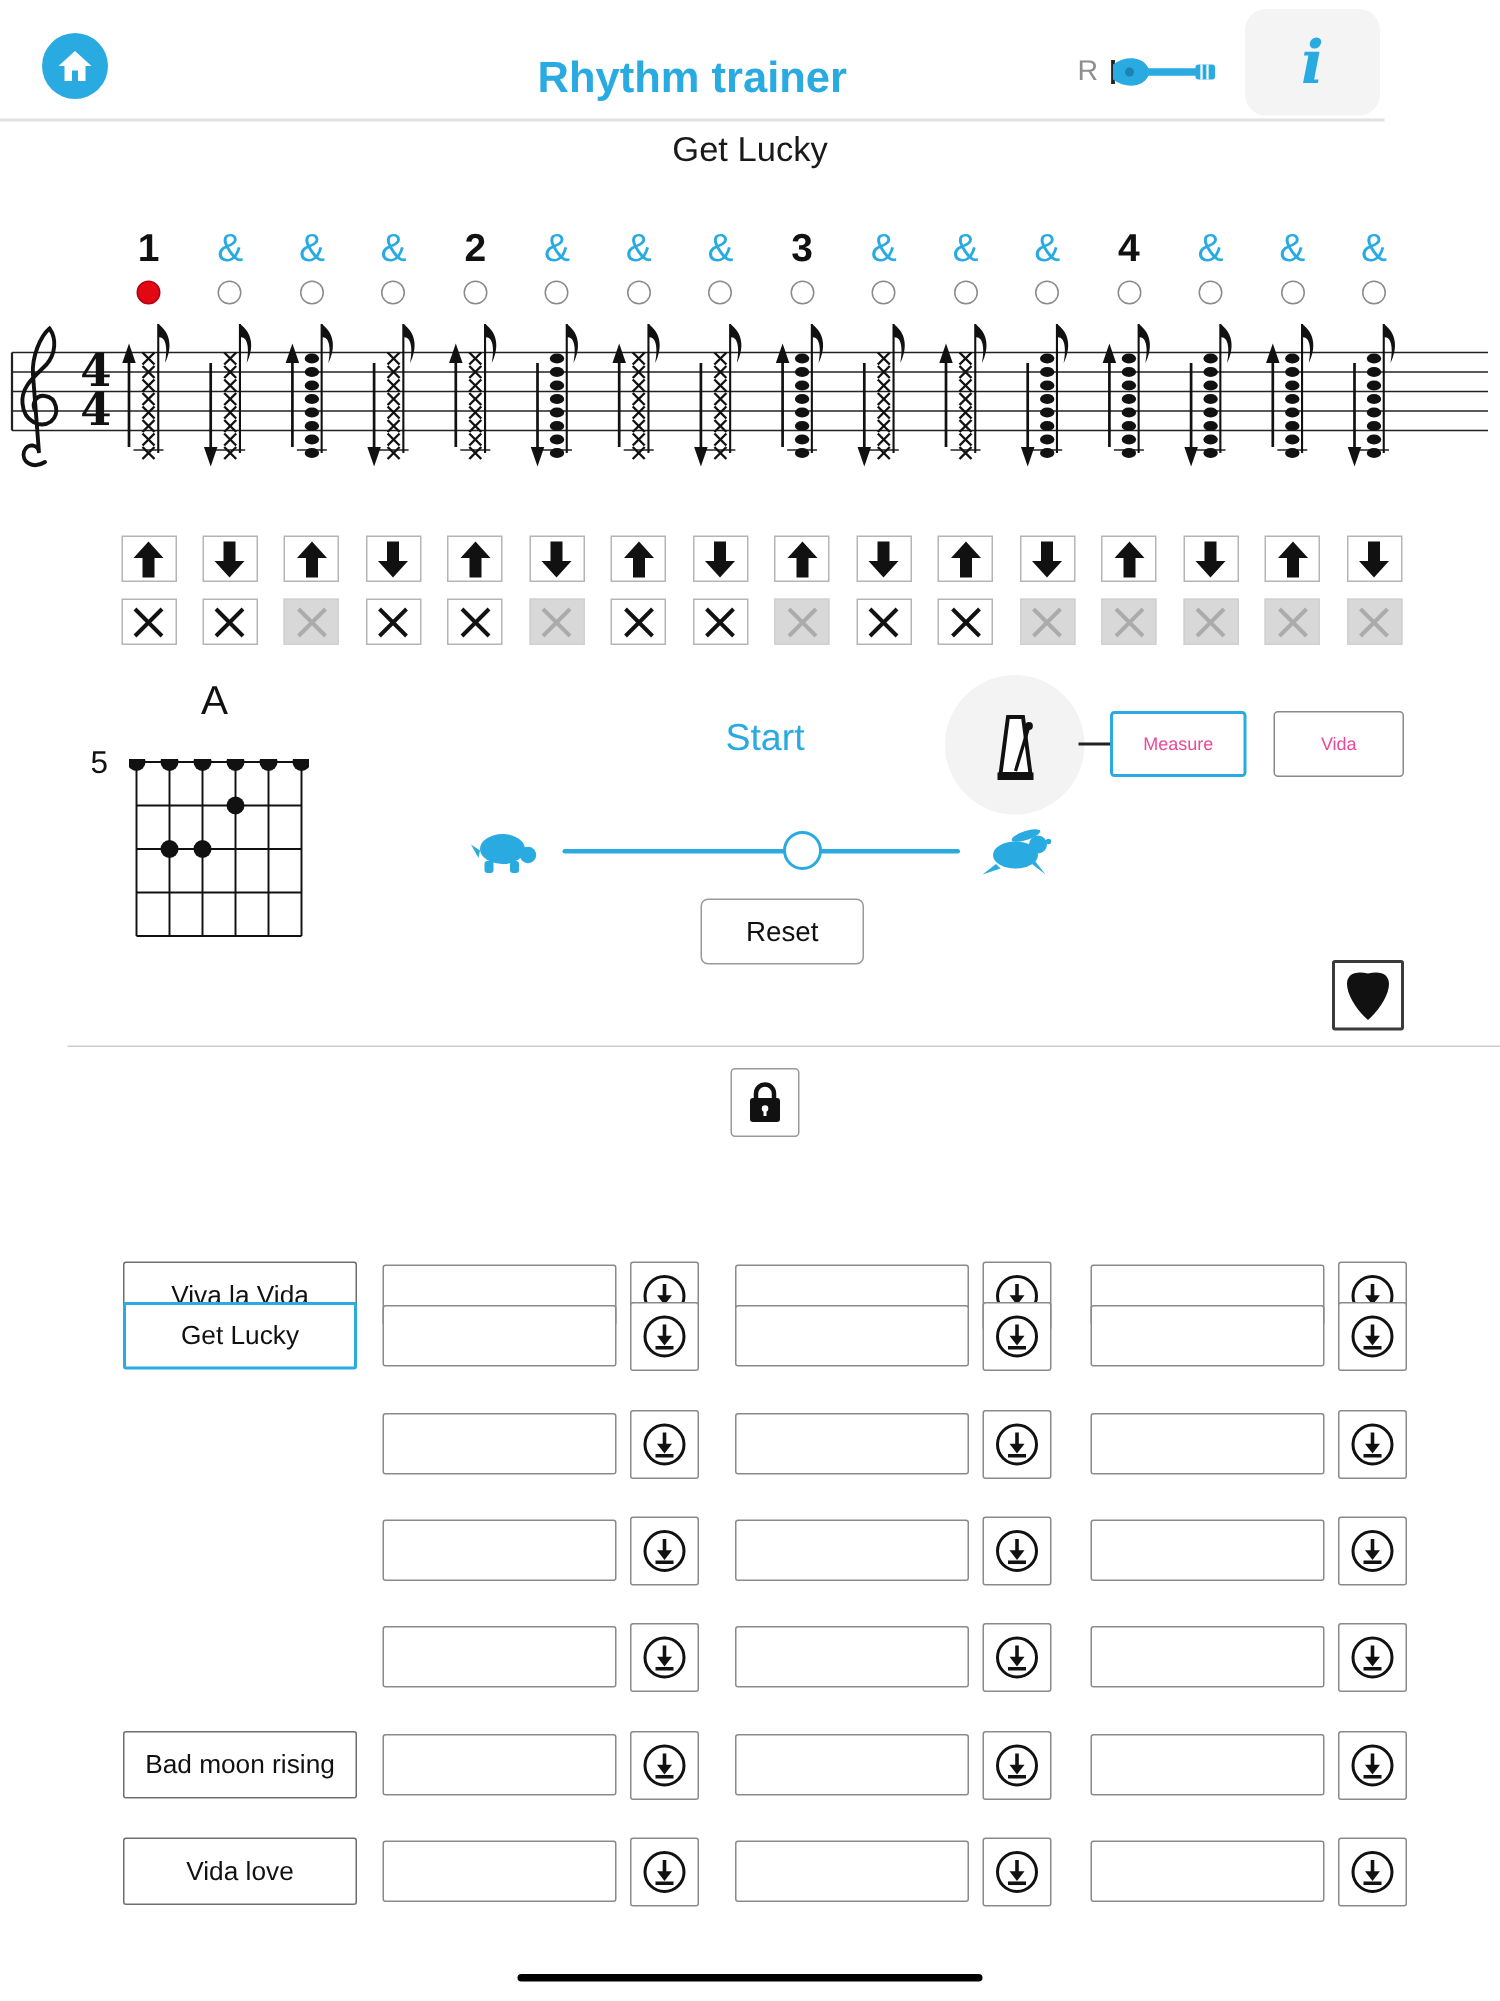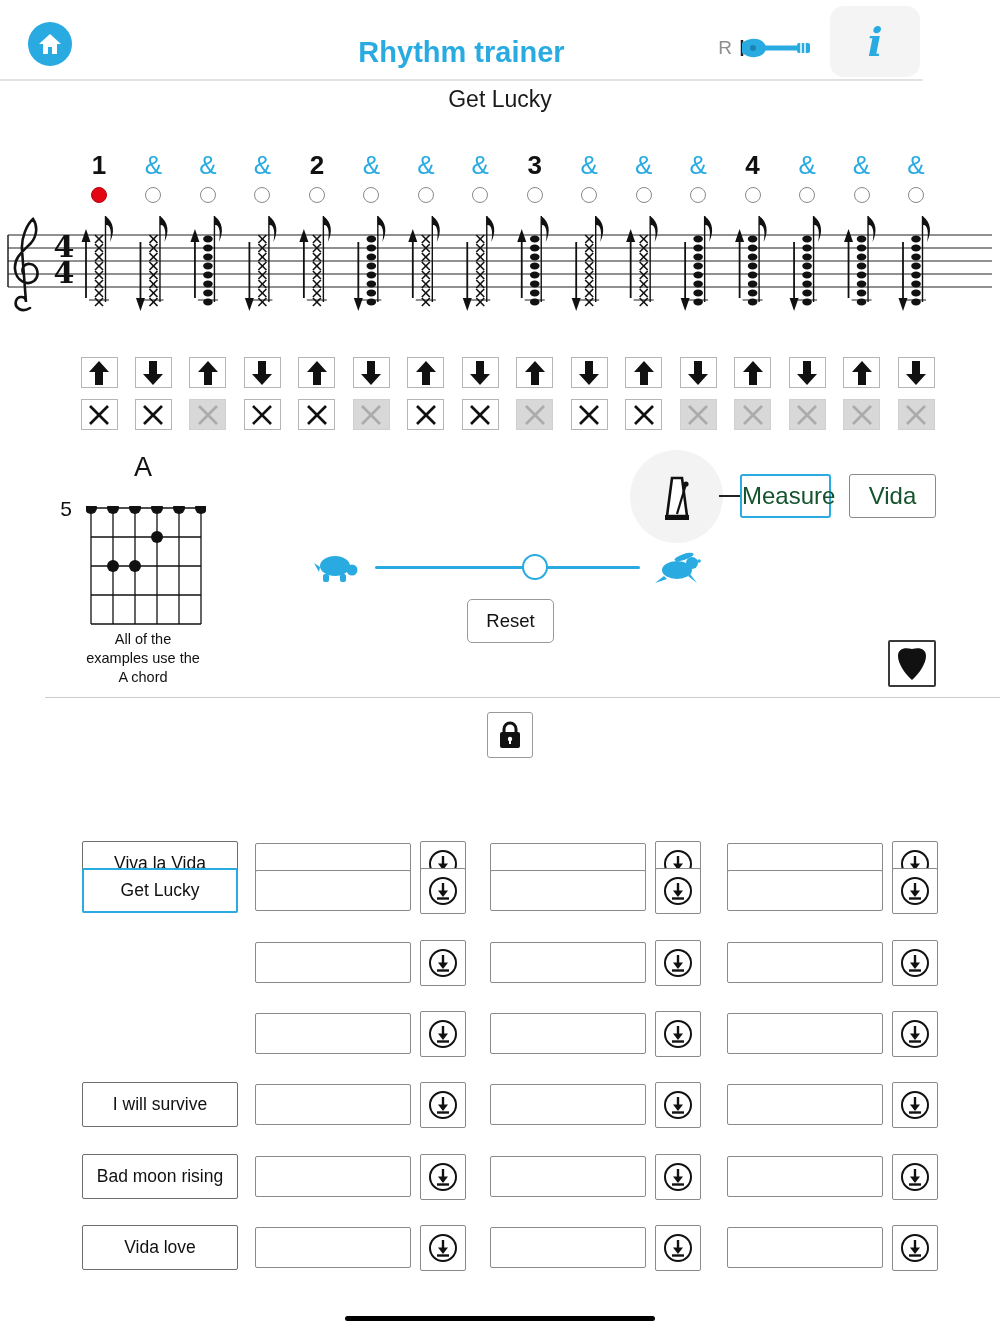--- a/index.html
+++ b/index.html
@@ -41,32 +41,32 @@
   
   .chord-name{position:absolute;left:63px;top:452px;width:160px;text-align:center;font-size:27px;color:#111}
   .fret-label{position:absolute;left:44px;top:497px;width:28px;text-align:right;font-size:21px;color:#111}
   #chord-grid{position:absolute;left:86px;top:506px}
   .chord-caption{position:absolute;left:58px;top:630px;width:170px;text-align:center;font-size:14.5px;line-height:19px;color:#111}
 
   
   .start-btn{position:absolute;left:410px;top:478px;width:200px;text-align:center;font-size:25px;color:var(--accent);background:none;border:none}
   .metronome{position:absolute;left:630px;top:450px;width:93px;height:93px;border-radius:50%;background:#f3f3f3;display:flex;align-items:center;justify-content:center;border:none}
   .connector{position:absolute;left:719px;top:495px;width:22px;height:2px;background:#222}
-  .mode-btn{position:absolute;top:474px;height:44px;border:1px solid #8a8a8a;border-radius:3px;font-size:24px;color:#14532d;background:#fff}
+  .mode-btn{position:absolute;top:474px;height:44px;border:1px solid #8a8a8a;border-radius:3px;font-size:12px;color:#ec4899;background:#fff}
   .measure-btn{left:740px;width:91px}
   .beat-btn{left:849px;width:87px}
   .mode-btn.selected{border:2px solid var(--accent)}
 
   
   .turtle{position:absolute;left:314px;top:551px}
   .rabbit{position:absolute;left:655px;top:547px}
   .slider-track{position:absolute;left:375px;top:566px;width:265px;height:3px;background:var(--accent);border-radius:2px}
   .slider-thumb{position:absolute;left:522px;top:554px;width:26px;height:26px;border-radius:50%;background:#fff;border:2px solid var(--accent)}
 
-  .reset-btn{position:absolute;left:467px;top:599px;width:87px;height:44px;border:1px solid #999;border-radius:5px;font-size:18.5px;color:#111}
+  .reset-btn{position:absolute;left:467px;top:599px;width:109px;height:44px;border:1px solid #999;border-radius:5px;font-size:18.5px;color:#111}
   .pick-btn{position:absolute;left:888px;top:640px;width:48px;height:47px;border:2px solid #3a3a3a;border-radius:2px;display:flex;align-items:center;justify-content:center}
   .divider{position:absolute;left:45px;top:697px;width:955px;height:1px;background:#ccc;border:none}
   .lock-btn{position:absolute;left:487px;top:712px;width:46px;height:46px;border:1px solid #999;border-radius:3px;display:flex;align-items:center;justify-content:center}
 
   
   .song-row{position:absolute;left:80px;width:860px;height:46px}
   .song-btn{position:absolute;left:2px;top:0;width:156px;height:45px;border:1px solid #6e6e6e;border-radius:2px;font-size:17.5px;color:#111;background:#fff}
   .song-btn.selected{border:2px solid var(--accent)}
   .song-field{position:absolute;top:2px;width:156px;height:41px;border:1px solid #8a8a8a;border-radius:2px;background:#fff;font-size:16px;padding:0 8px;font-family:inherit}
   .f0{left:175px}.f1{left:410px}.f2{left:647px}
@@ -655,26 +655,22 @@
       <circle cx="5" cy="2" r="6" fill="#111"></circle>
       <circle cx="27" cy="2" r="6" fill="#111"></circle>
       <circle cx="49" cy="2" r="6" fill="#111"></circle>
       <circle cx="71" cy="2" r="6" fill="#111"></circle>
       <circle cx="93" cy="2" r="6" fill="#111"></circle>
       <circle cx="115" cy="2" r="6" fill="#111"></circle>
       <circle cx="71" cy="31" r="6" fill="#111"></circle>
       <circle cx="27" cy="60" r="6" fill="#111"></circle>
       <circle cx="49" cy="60" r="6" fill="#111"></circle>
     </svg>
-  <div class="chord-caption">
-    <div>All of the</div>
-    <div>examples use the</div>
-    <div>A chord</div>
-  </div>
-
+
+  <button class="start-btn">Start</button>
 
   <button class="metronome">
     <svg width="44" height="50" viewBox="0 0 44 50">
       <polygon points="12,44 32,44 27,6 17,6" fill="#fff" stroke="#111" stroke-width="2.6"></polygon>
       <line x1="22" y1="42" x2="31" y2="12" stroke="#111" stroke-width="2.2"></line>
       <circle cx="31" cy="12" r="2.6" fill="#111"></circle>
       <rect x="10" y="43" width="24" height="5" fill="#111"></rect>
     </svg>
   </button>
   <div class="connector"></div>
@@ -835,21 +831,20 @@
         <button class="dl-btn d2">
           <svg width="32" height="32" viewBox="0 0 32 32">
             <circle cx="16" cy="16" r="13" fill="none" stroke="#111" stroke-width="2"></circle>
             <line x1="16" y1="8" x2="16" y2="16" stroke="#111" stroke-width="2.4"></line>
             <polygon points="11,15.5 21,15.5 16,22" fill="#111"></polygon>
             <line x1="10" y1="23.5" x2="22" y2="23.5" stroke="#111" stroke-width="2.4"></line>
           </svg>
         </button>
       </div>
       <div class="song-row" style="top: 1082.2px;">
-        <button class="song-btn">I will survive</button>
         <input type="text" class="song-field f0" style="">
         <button class="dl-btn d0">
           <svg width="32" height="32" viewBox="0 0 32 32">
             <circle cx="16" cy="16" r="13" fill="none" stroke="#111" stroke-width="2"></circle>
             <line x1="16" y1="8" x2="16" y2="16" stroke="#111" stroke-width="2.4"></line>
             <polygon points="11,15.5 21,15.5 16,22" fill="#111"></polygon>
             <line x1="10" y1="23.5" x2="22" y2="23.5" stroke="#111" stroke-width="2.4"></line>
           </svg>
         </button>
         <input type="text" class="song-field f1" style="">

